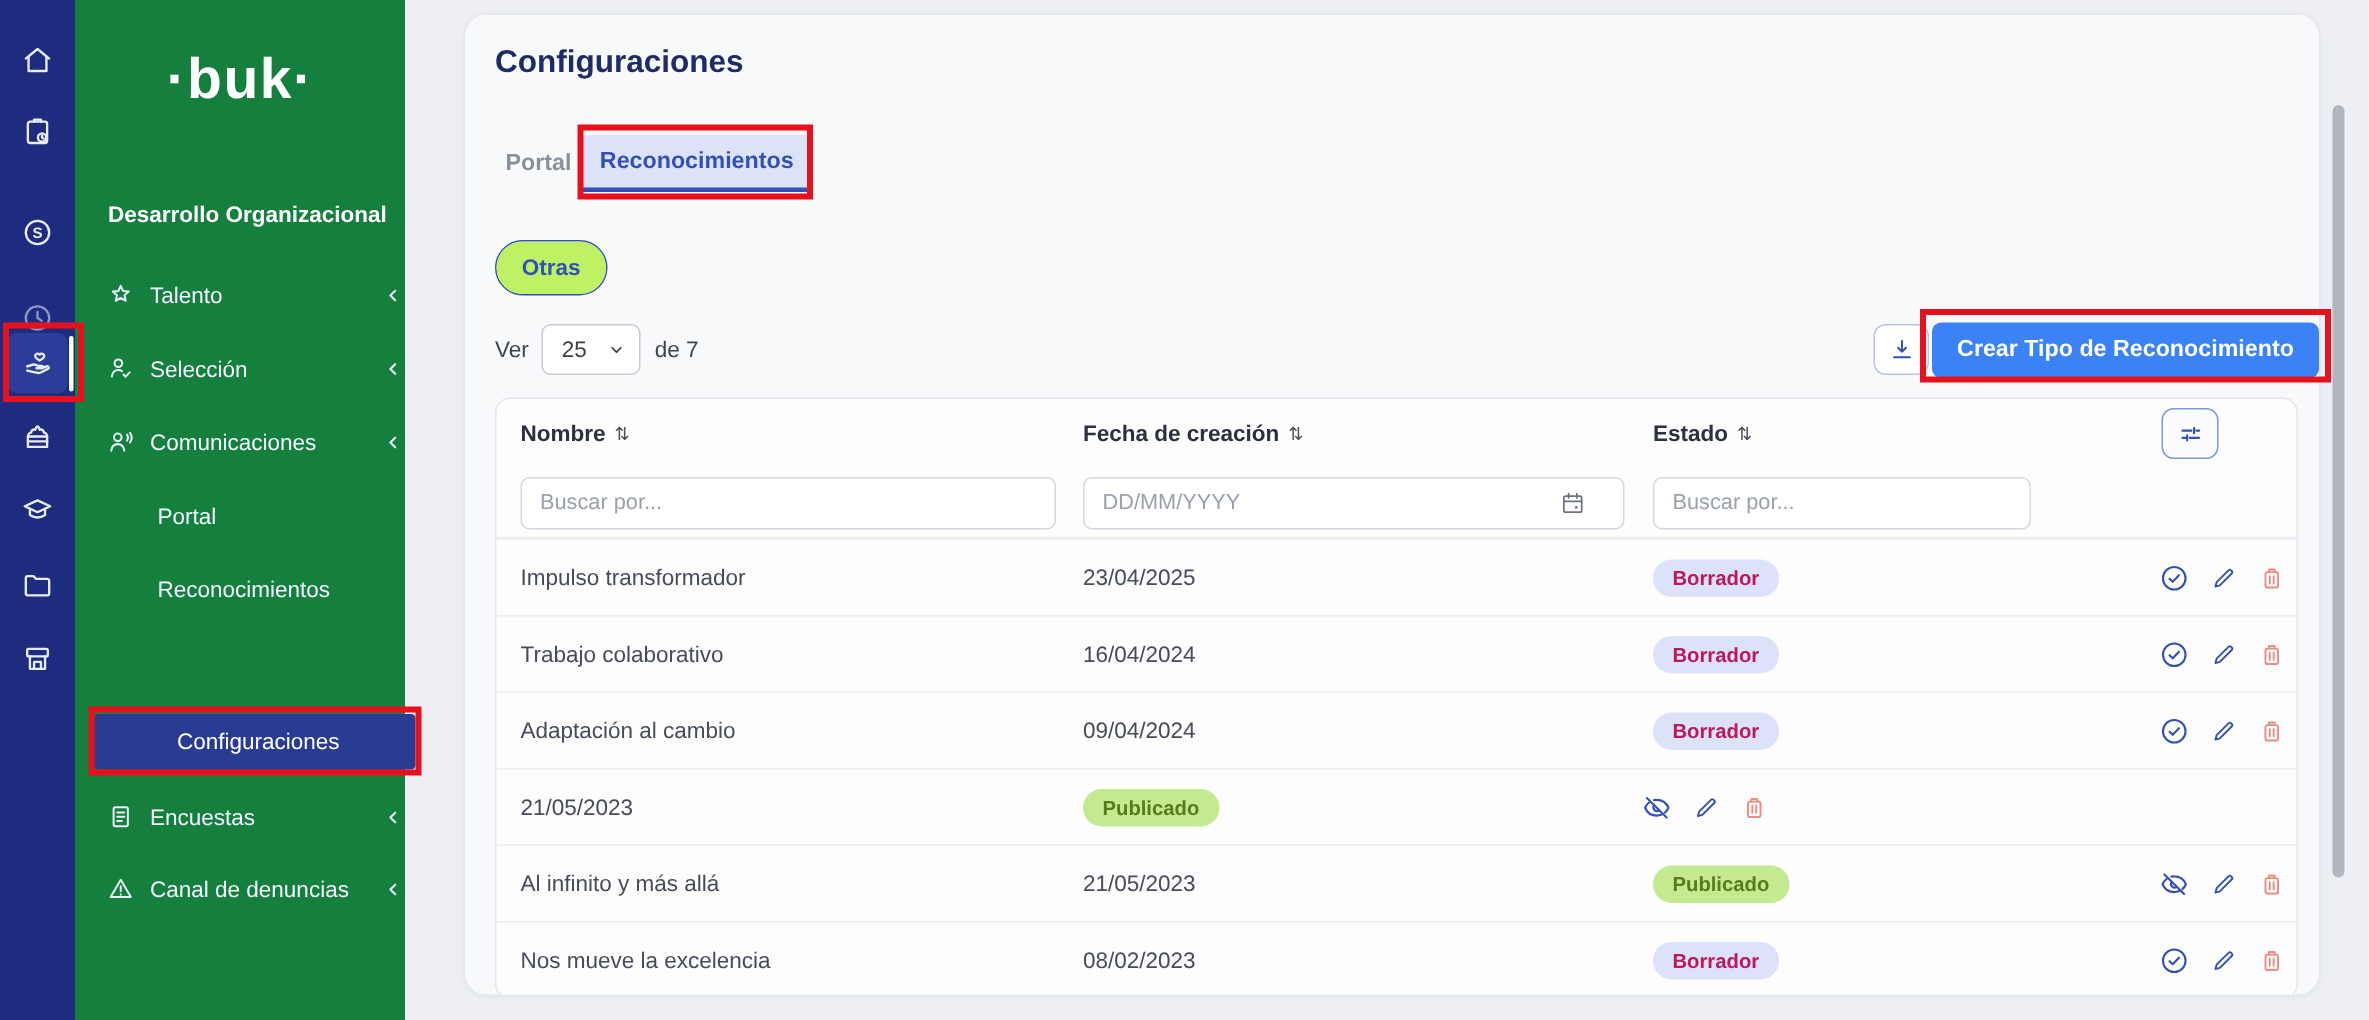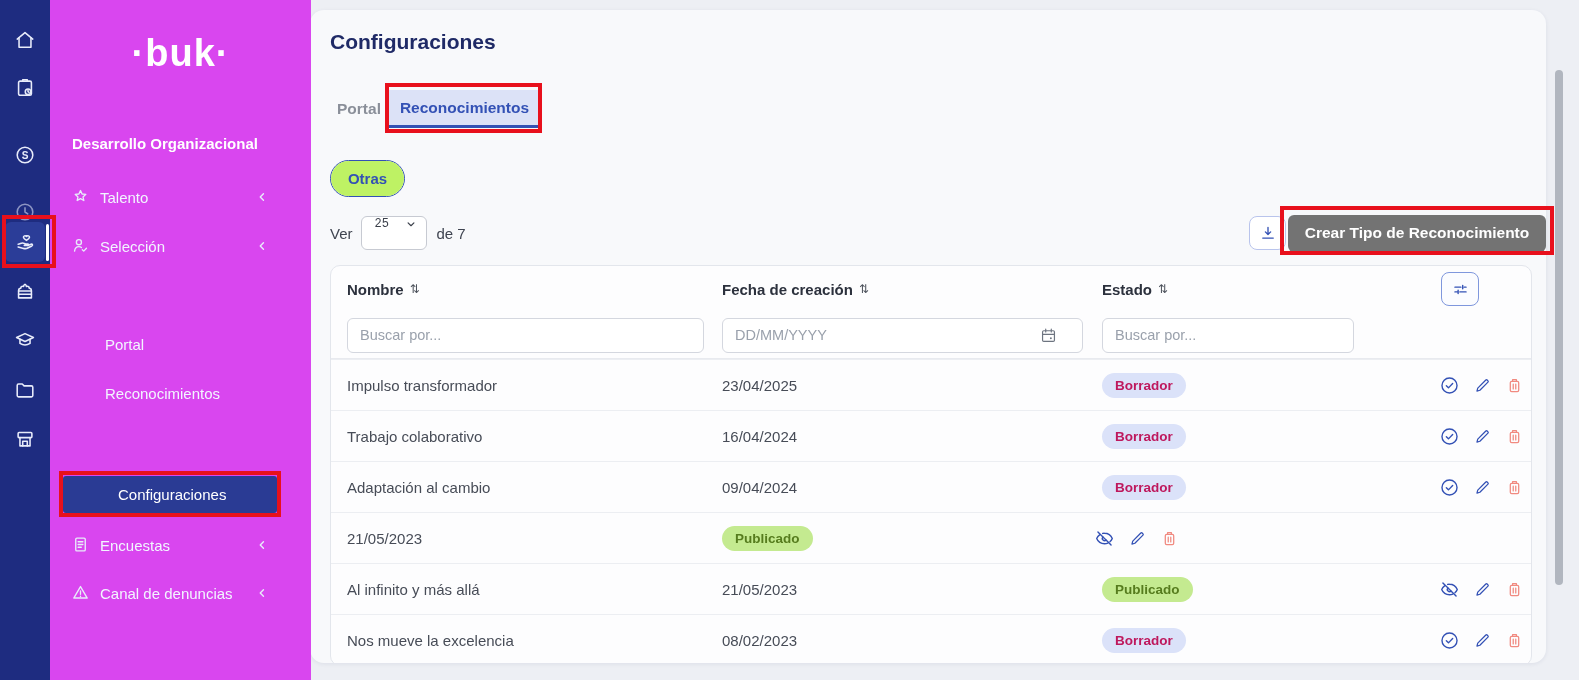--- a/index.html
+++ b/index.html
@@ -13,21 +13,21 @@
 
   
   .rail { position:absolute; left:0; top:0; width:50px; height:680px; background:#1e2c80; z-index:5; }
   .rail-item { position:absolute; left:0; width:50px; height:44px; display:flex; align-items:center; justify-content:center; color:#e8ecfa; cursor:pointer; }
   .rail-item svg { width:22px; height:22px; }
   .rail-item.dim { opacity:.55; }
   .rail-active-box { position:absolute; left:5px; top:222px; width:40px; height:40px; background:#2b3d98; border-radius:6px; }
   .rail-active-bar { position:absolute; left:46px; top:224px; width:3px; height:37px; background:#ffffff; border-radius:2px; }
 
   
-  .sidebar { position:absolute; left:50px; top:0; width:261px; height:680px; background:#d946ef; z-index:4; color:#fff; }
+  .sidebar { position:absolute; left:50px; top:0; width:220px; height:680px; background:#15803d; z-index:4; color:#fff; }
   .logo { position:absolute; top:32px; left:0; width:100%; text-align:center; font-size:38px; font-weight:600; letter-spacing:1px; color:#fff; }
   .section-title { position:absolute; top:135px; left:22px; font-size:15px; font-weight:700; color:#fff; }
   .side-item { position:absolute; left:0; width:245px; height:30px; display:flex; align-items:center; cursor:pointer; font-size:15px; color:#f2f5ff; }
   .side-item .s-icon { position:absolute; left:21px; width:20px; height:20px; color:#e8ecfa; }
   .side-item .s-icon svg { width:19px; height:19px; }
   .side-item .s-label { position:absolute; left:50px; }
   .side-item .s-label.indent { left:55px; }
   .side-item .s-chevron { position:absolute; right:26px; width:14px; height:14px; color:#e8ecfa; }
   .side-item .s-chevron svg { width:14px; height:14px; stroke-width:2.4; }
   .side-active { position:absolute; left:13px; top:476px; width:214px; height:37px; background:#2a3b94; border-radius:3px; display:flex; align-items:center; font-size:15px; cursor:pointer; }
@@ -43,28 +43,28 @@
   .tab.inactive { width:58px; color:#8a8f99; }
   .tab.active { width:153px; color:#3351b5; background:#dce2f7; border-bottom:3px solid #3351b5; }
 
   .pills { position:absolute; left:20px; top:150px; display:flex; height:37px; border:1px solid #3351b5; border-radius:19px; overflow:hidden; background:#ffffff; }
   .pill { display:flex; align-items:center; justify-content:center; font-size:15px; font-weight:600; color:#3351b5; cursor:pointer; }
   .pill.sel { width:222px; background:#cbd6f7; border-right:1px solid #3351b5; }
   .pill.unsel { width:73px; background:#bef264; }
 
   .controls { position:absolute; left:20px; right:0; top:203px; height:40px; display:flex; align-items:center; }
   .view-label, .total-label { font-size:15px; color:#3f4450; }
-  .select-box { margin-left:8px; width:66px; height:34px; border:1px solid #c7cad2; border-radius:6px; background:#fff; display:flex; padding:0 8px 0 13px; cursor:pointer; color:#3a3f4a; font-size:12px;font-family:Liberation Mono, monospace; }
+  .select-box { margin-left:8px; width:66px; height:34px; border:1px solid #c7cad2; border-radius:6px; background:#fff; display:flex; align-items:center; padding:0 8px 0 13px; cursor:pointer; color:#3a3f4a; font-size:15px; }
   .select-box .chev { margin-left:auto; width:14px; height:14px; color:#3a3f4a; }
   .select-box .chev svg { width:14px; height:14px; stroke-width:2; }
   .total-label { margin-left:10px; }
   .ctrl-right { margin-left:auto; display:flex; align-items:center; }
   .dl-btn { width:37px; height:34px; border:1px solid #b9c4ec; border-radius:8px; background:#fff; color:#3351b5; display:flex; align-items:center; justify-content:center; cursor:pointer; }
   .dl-btn svg { width:18px; height:18px; stroke-width:1.8; }
-  .create-btn { margin-left:2px; width:258px; height:37px; background:#737373; border:none; border-radius:6px; color:#fff; font-family:inherit; font-size:15.5px; font-weight:700; cursor:pointer; }
+  .create-btn { margin-left:2px; width:258px; height:37px; background:#3b82f6; border:none; border-radius:6px; color:#fff; font-family:inherit; font-size:15.5px; font-weight:700; cursor:pointer; }
 
   
   .table { position:absolute; left:20px; top:255px; width:1202px; background:#fdfdfe; border:1px solid #e3e6ec; border-radius:10px; }
   .trow { display:grid; grid-template-columns:375px 380px 345px 1fr; align-items:center; }
   .thead { height:46px; }
   .th { padding-left:16px; font-size:15px; font-weight:700; color:#2c313d; display:flex; align-items:center; }
   .sort { margin-left:6px; font-size:12px; color:#4a4f59; font-weight:400; }
   .filter-btn { width:38px; height:34px; margin-left:2px; border:1px solid #7f97dd; border-radius:8px; background:#fbfcff; color:#3351b5; display:flex; align-items:center; justify-content:center; cursor:pointer; }
   .filter-btn svg { width:19px; height:19px; stroke-width:1.8; }
   .tsearch { height:47px; border-bottom:1px solid #e8eaef; }
@@ -191,20 +191,36 @@
         </svg>
       </span>
     <span class="s-label">Talento</span>
     <span class="s-chevron">
         <svg viewBox="0 0 24 24">
           <path d="M14.5 6.5 9 12l5.5 5.5"></path>
         </svg>
       </span>
   </div>
 
+  <div class="side-item" style="top:280px">
+    <span class="s-icon">
+        <svg viewBox="0 0 24 24">
+          <circle cx="9.5" cy="8.3" r="3.2"></circle>
+          <path d="M4 19.5c.5-3.5 2.8-5.5 5.5-5.5s5 2 5.5 5.5"></path>
+          <path d="M17.3 6c1 1.5 1 3.5 0 5"></path>
+          <path d="M19.8 4.4c1.7 2.4 1.7 5.7 0 8.1"></path>
+        </svg>
+      </span>
+    <span class="s-label">Comunicaciones</span>
+    <span class="s-chevron">
+        <svg viewBox="0 0 24 24">
+          <path d="M14.5 6.5 9 12l5.5 5.5"></path>
+        </svg>
+      </span>
+  </div>
 
   <div class="side-item" style="top:329px">
     <span class="s-label indent">Portal</span>
   </div>
   <div class="side-item" style="top:378px">
     <span class="s-label indent">Reconocimientos</span>
   </div>
 
   <div class="side-active">
     <span class="s-label">Configuraciones</span>

